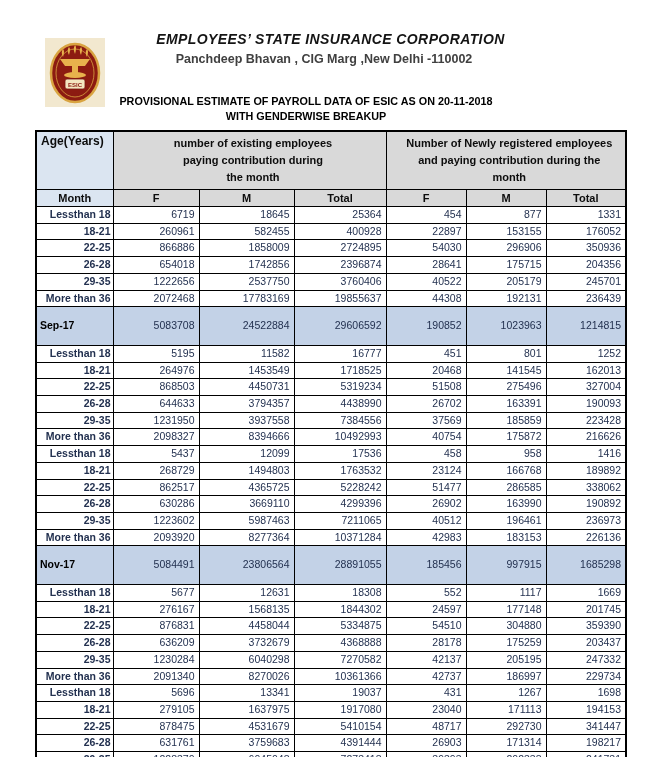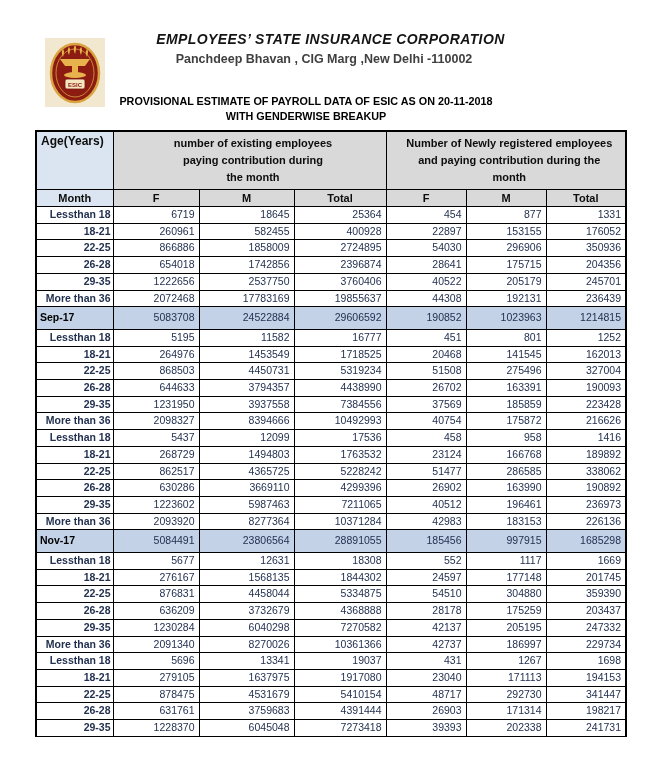--- a/index.html
+++ b/index.html
@@ -45,21 +45,21 @@
   th.group{
     background:#d9d9d9;font-size:11px;font-weight:bold;color:#0d0d0d;
     white-space:pre-line;line-height:17px;vertical-align:middle;height:55px;text-align:center;padding-left:8px;
   }
   tr.sub th{height:16px;font-size:11px;color:#0d0d0d;text-align:center;padding:0;}
   tr.sub th.month-h{background:#dbe5f1;}
   tr.sub th.fmt{background:#d9d9d9;}
   tr.data-row td{height:15.7px;line-height:15.7px;font-size:10.5px;color:#233150;padding:0 4px;background:#fff;}
   tr.data-row td.age{text-align:right;padding:0 2px;font-weight:bold;}
   tr.data-row td.num{text-align:right;}
-  tr.summary-row td{height:15.7px;line-height:15.7px;font-size:10.5px;background:#c3d2e7;padding:3px 4px;}
+  tr.summary-row td{height:15.7px;line-height:15.7px;font-size:10.5px;background:#c3d2e7;padding:11px 4px;}
   tr.summary-row td.month-label{font-weight:bold;color:#000;text-align:left;padding-left:3px;}
   tr.summary-row td.num{text-align:right;color:#233150;}
 </style>
 </head>
 <body>
 
 <div class="page">
 
   <div class="logo-box">
     <svg width="60" height="69" viewBox="0 0 60 69">

